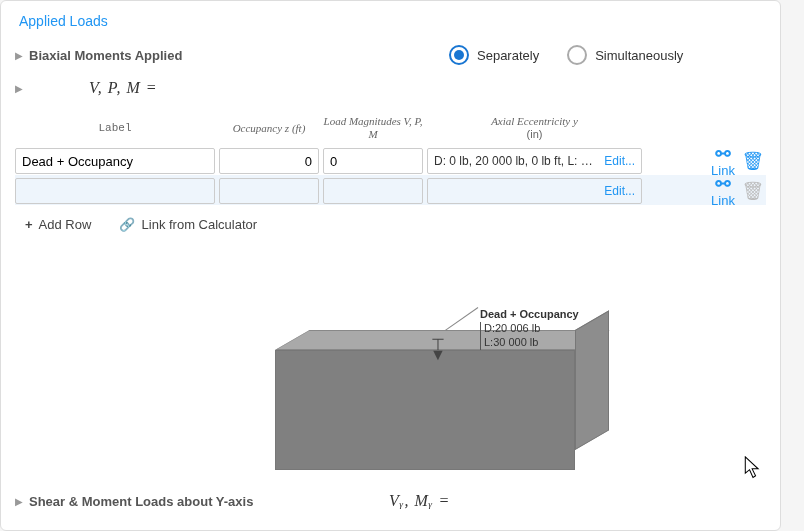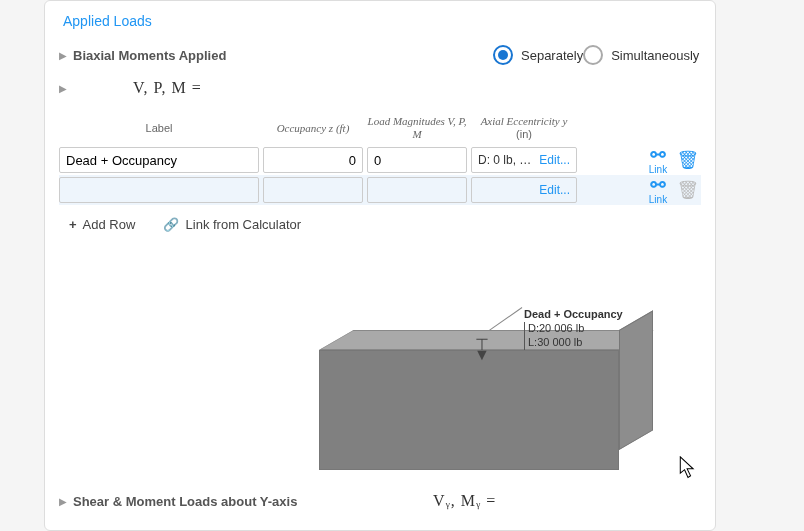--- a/index.html
+++ b/index.html
@@ -13,29 +13,28 @@
   }
   * { box-sizing: border-box; }
   body {
     margin: 0;
     font-family: "Segoe UI", Arial, sans-serif;
     font-size: 13px;
     color: var(--text);
     background: #f5f5f5;
   }
   .panel {
-    width: 672px;
+    width: 781px;
     height: 531px;
     background: var(--panel-bg);
     border: 1px solid #ddd;
     border-radius: 6px;
     padding: 10px 14px 6px 14px;
     position: relative;
     overflow: hidden;
-    margin-left: 44px;
   }
   .section-title {
     color: var(--link-blue);
     font-size: 14px;
     margin: 2px 0 16px 4px;
   }
   .row {
     display: flex;
     align-items: center;
     margin-bottom: 14px;
@@ -47,26 +46,28 @@
     margin-right: 4px;
     display:inline-block;
   }
   .row-label {
     flex: 0 0 300px;
     color: var(--muted);
     font-weight: bold;
   }
   .formula {
     font-family: "Cambria Math", "Times New Roman", serif;
+    font-style: italic;
     font-size: 16px;
     letter-spacing: 1px;
   }
   .radio-group {
     display: flex;
     align-items: flex-start;
+    gap: 28px;
     margin-left: 120px;
   }
   .radio {
     display: flex;
     align-items: center;
     gap: 8px;
     cursor: pointer;
   }
   .radio .dot {
     width: 20px; height: 20px;
@@ -90,21 +91,21 @@
     align-items: center;
     column-gap: 4px;
   }
   .tbl-head {
     font-size: 11px;
     color: #666;
     text-align: center;
     line-height: 1.2;
     margin-bottom: 4px;
   }
-  .tbl-head .h-left { text-align: center; }
+  .tbl-head .h-left { text-align: center; font-family: Liberation Mono, monospace; }
   .tbl-row { height: 30px; }
   .tbl-row.alt { background: var(--row-alt); }
   .cell-input {
     height: 26px;
     border: 1px solid var(--border);
     border-radius: 2px;
     background: #fff;
     padding: 0 6px;
     font-size: 13px;
     width: 100%;
@@ -135,21 +136,21 @@
   .icon-btn {
     display:flex; align-items:center; justify-content:center;
     flex-direction: column;
     cursor:pointer;
     color: var(--link-blue);
     font-size: 18px;
     line-height: 1;
   }
   .icon-btn.trash { color: var(--link-blue); font-size: 18px; }
   .icon-btn.trash.muted { color: #bbb; }
-  .icon-btn .cap { font-size: 10px; color: var(--link-blue); margin-top:1px;}
+  .icon-btn .cap { font-size: 13px; color: var(--link-blue); margin-top:1px;}
   .link-glyph {
     display:inline-block;
     transform: rotate(0deg);
     font-weight: bold;
   }
   .actions {
     display:flex; align-items:center; gap: 28px;
     margin: 12px 0 8px 10px;
     color: #444;
     font-size: 13px;

